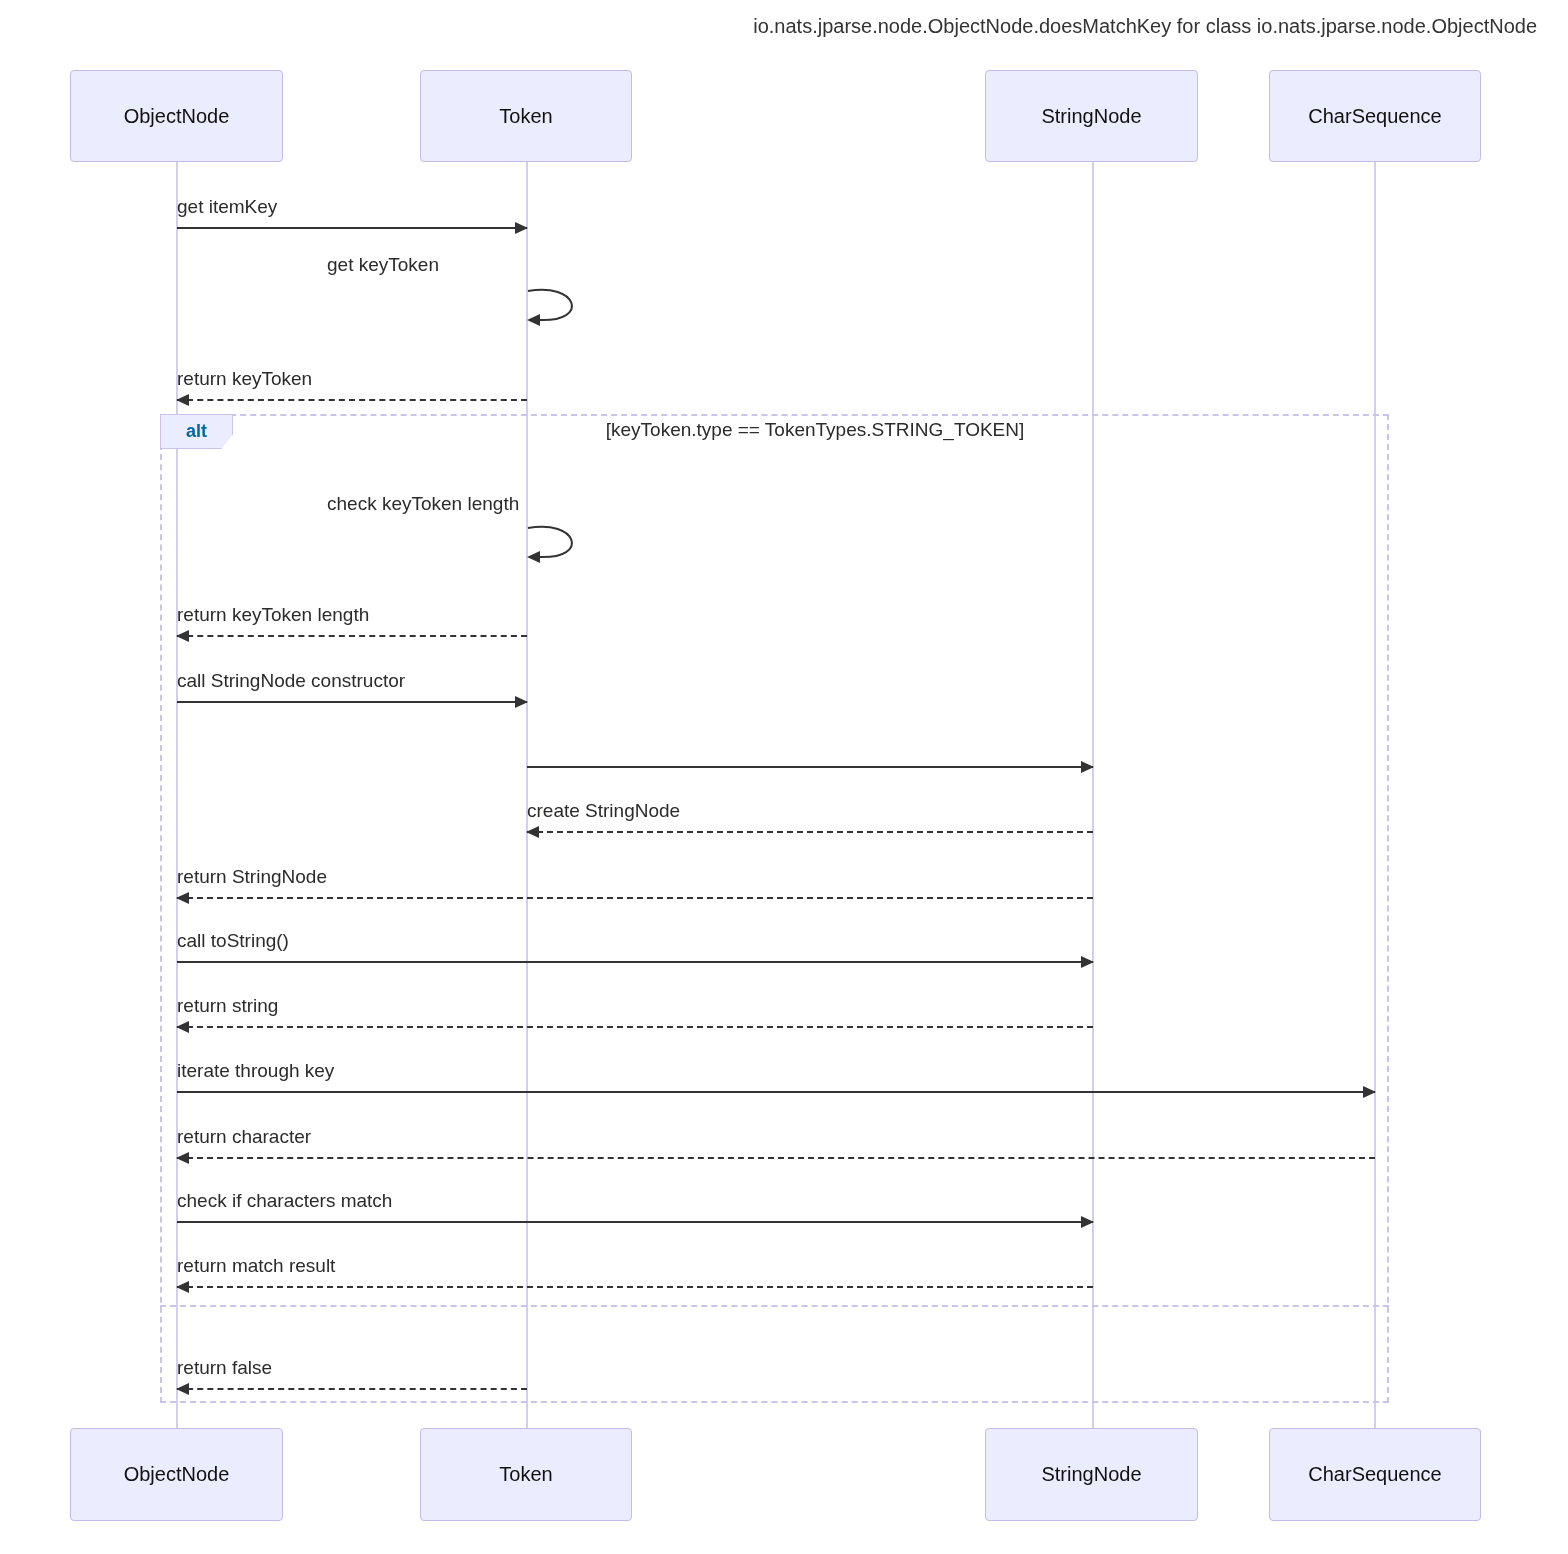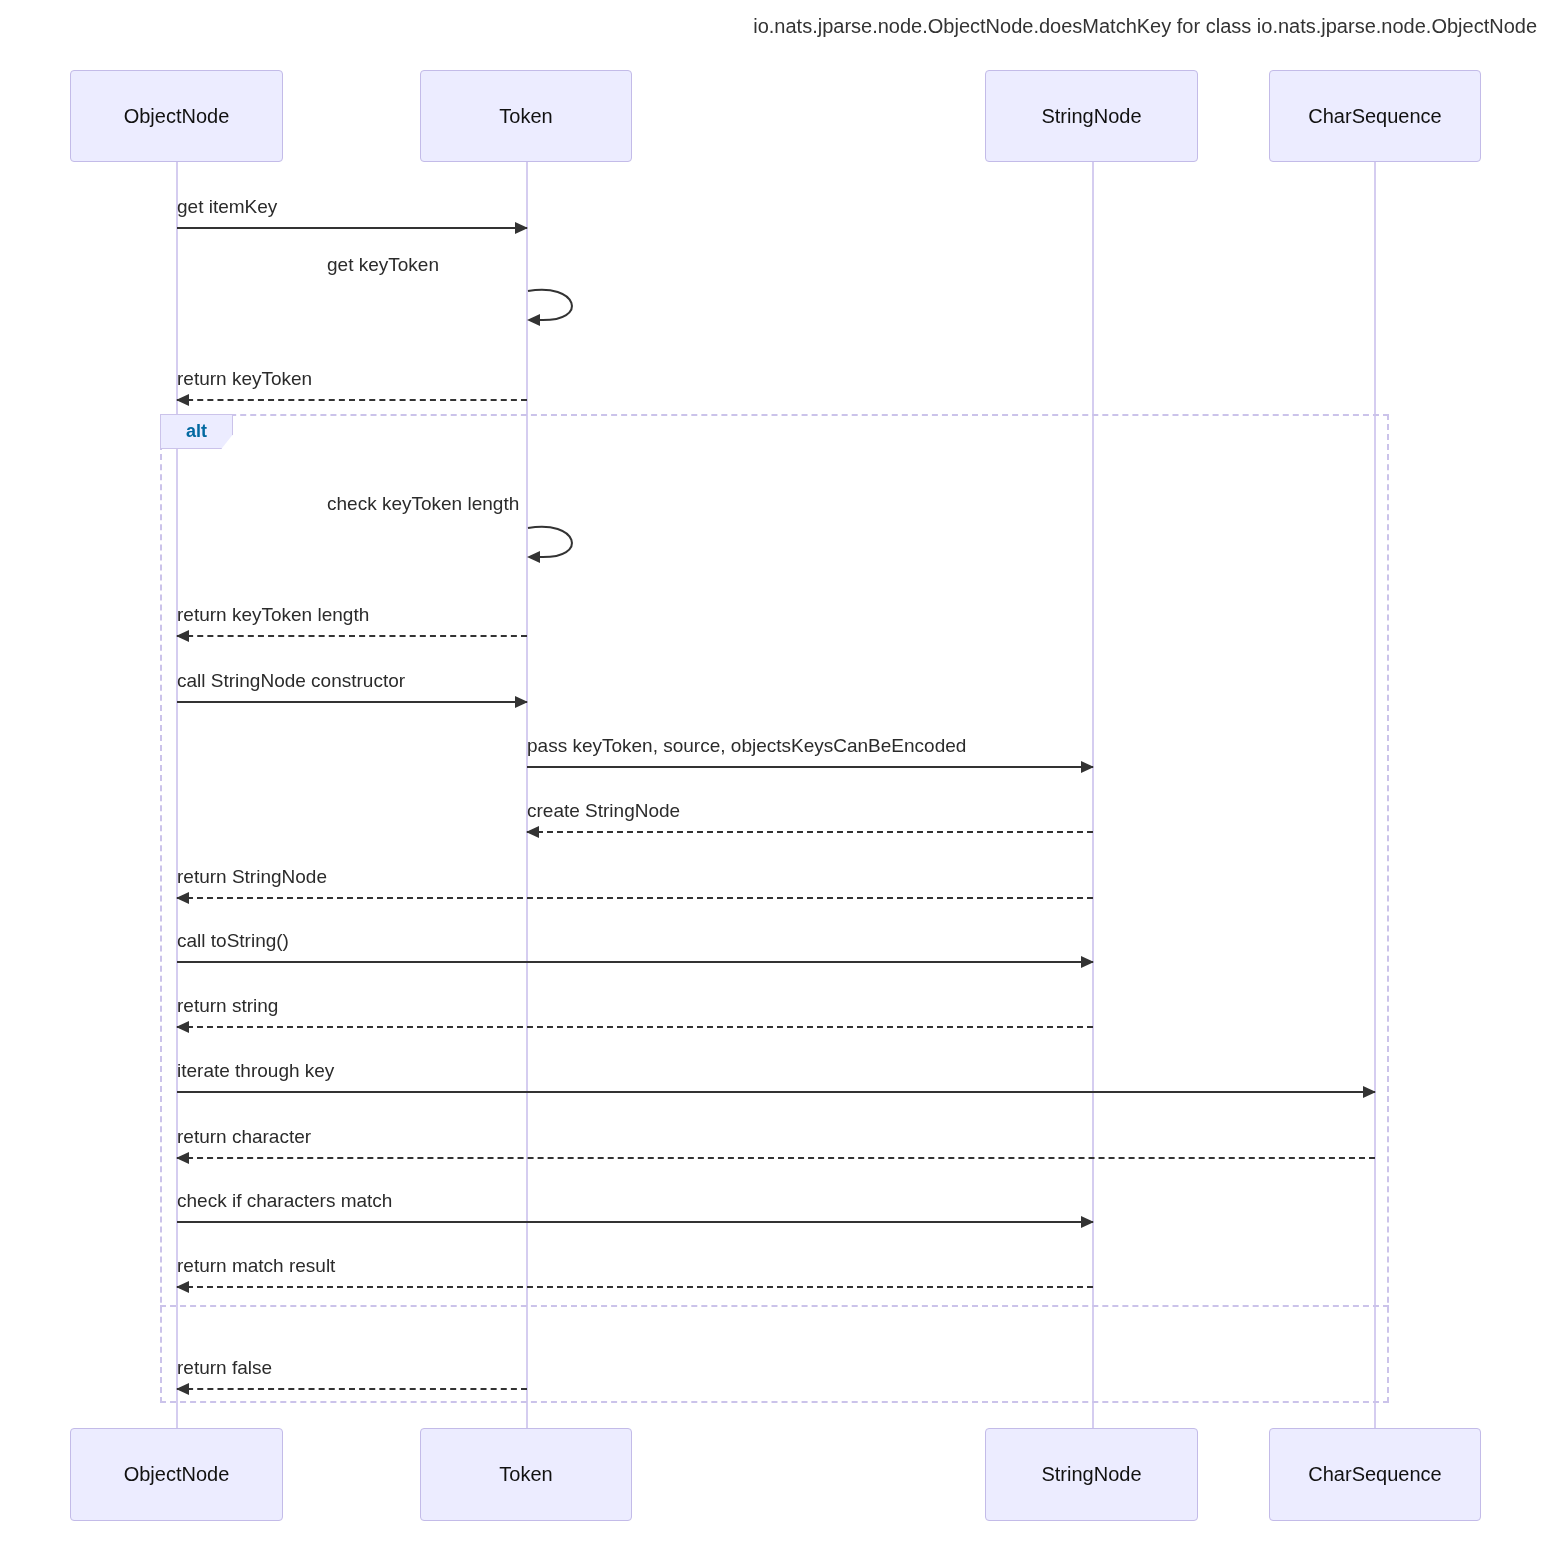--- a/index.html
+++ b/index.html
@@ -56,20 +56,21 @@
   <div class="title">io.nats.jparse.node.ObjectNode.doesMatchKey for class io.nats.jparse.node.ObjectNode</div>
 
   <div class="lifeline" style="left:176px"></div>
   <div class="lifeline" style="left:526px"></div>
   <div class="lifeline" style="left:1092px"></div>
   <div class="lifeline" style="left:1374px"></div>
 
   <div class="frame"></div>
   <div class="frame-divider"></div>
   <div class="frame-tab">alt</div>
+  <div class="frame-cond">[keyToken.type == TokenTypes.STRING_TOKEN]</div>
 
   <div class="actor" style="left:70px;top:70px;width:213px;height:92px">ObjectNode</div>
   <div class="actor" style="left:420px;top:70px;width:212px;height:92px">Token</div>
   <div class="actor" style="left:985px;top:70px;width:213px;height:92px">StringNode</div>
   <div class="actor" style="left:1269px;top:70px;width:212px;height:92px">CharSequence</div>
 
   <div class="actor" style="left:70px;top:1428px;width:213px;height:93px">ObjectNode</div>
   <div class="actor" style="left:420px;top:1428px;width:212px;height:93px">Token</div>
   <div class="actor" style="left:985px;top:1428px;width:213px;height:93px">StringNode</div>
   <div class="actor" style="left:1269px;top:1428px;width:212px;height:93px">CharSequence</div>
@@ -99,21 +100,20 @@
   <div class="mlabel" style="left:177px;top:604px;width:350px">return keyToken length</div>
   <div class="mline dashed" style="left:177px;top:635px;width:350px">
       <div class="ah left"></div>
     </div>
 
   <div class="mlabel" style="left:177px;top:670px;width:350px">call StringNode constructor</div>
   <div class="mline solid" style="left:177px;top:701px;width:350px">
       <div class="ah right"></div>
     </div>
 
-  <div class="mlabel" style="left:527px;top:735px;width:566px">pass keyToken, source, objectsKeysCanBeEncoded</div>
   <div class="mline solid" style="left:527px;top:766px;width:566px">
       <div class="ah right"></div>
     </div>
 
   <div class="mlabel" style="left:527px;top:800px;width:566px">create StringNode</div>
   <div class="mline dashed" style="left:527px;top:831px;width:566px">
       <div class="ah left"></div>
     </div>
 
   <div class="mlabel" style="left:177px;top:866px;width:916px">return StringNode</div>

